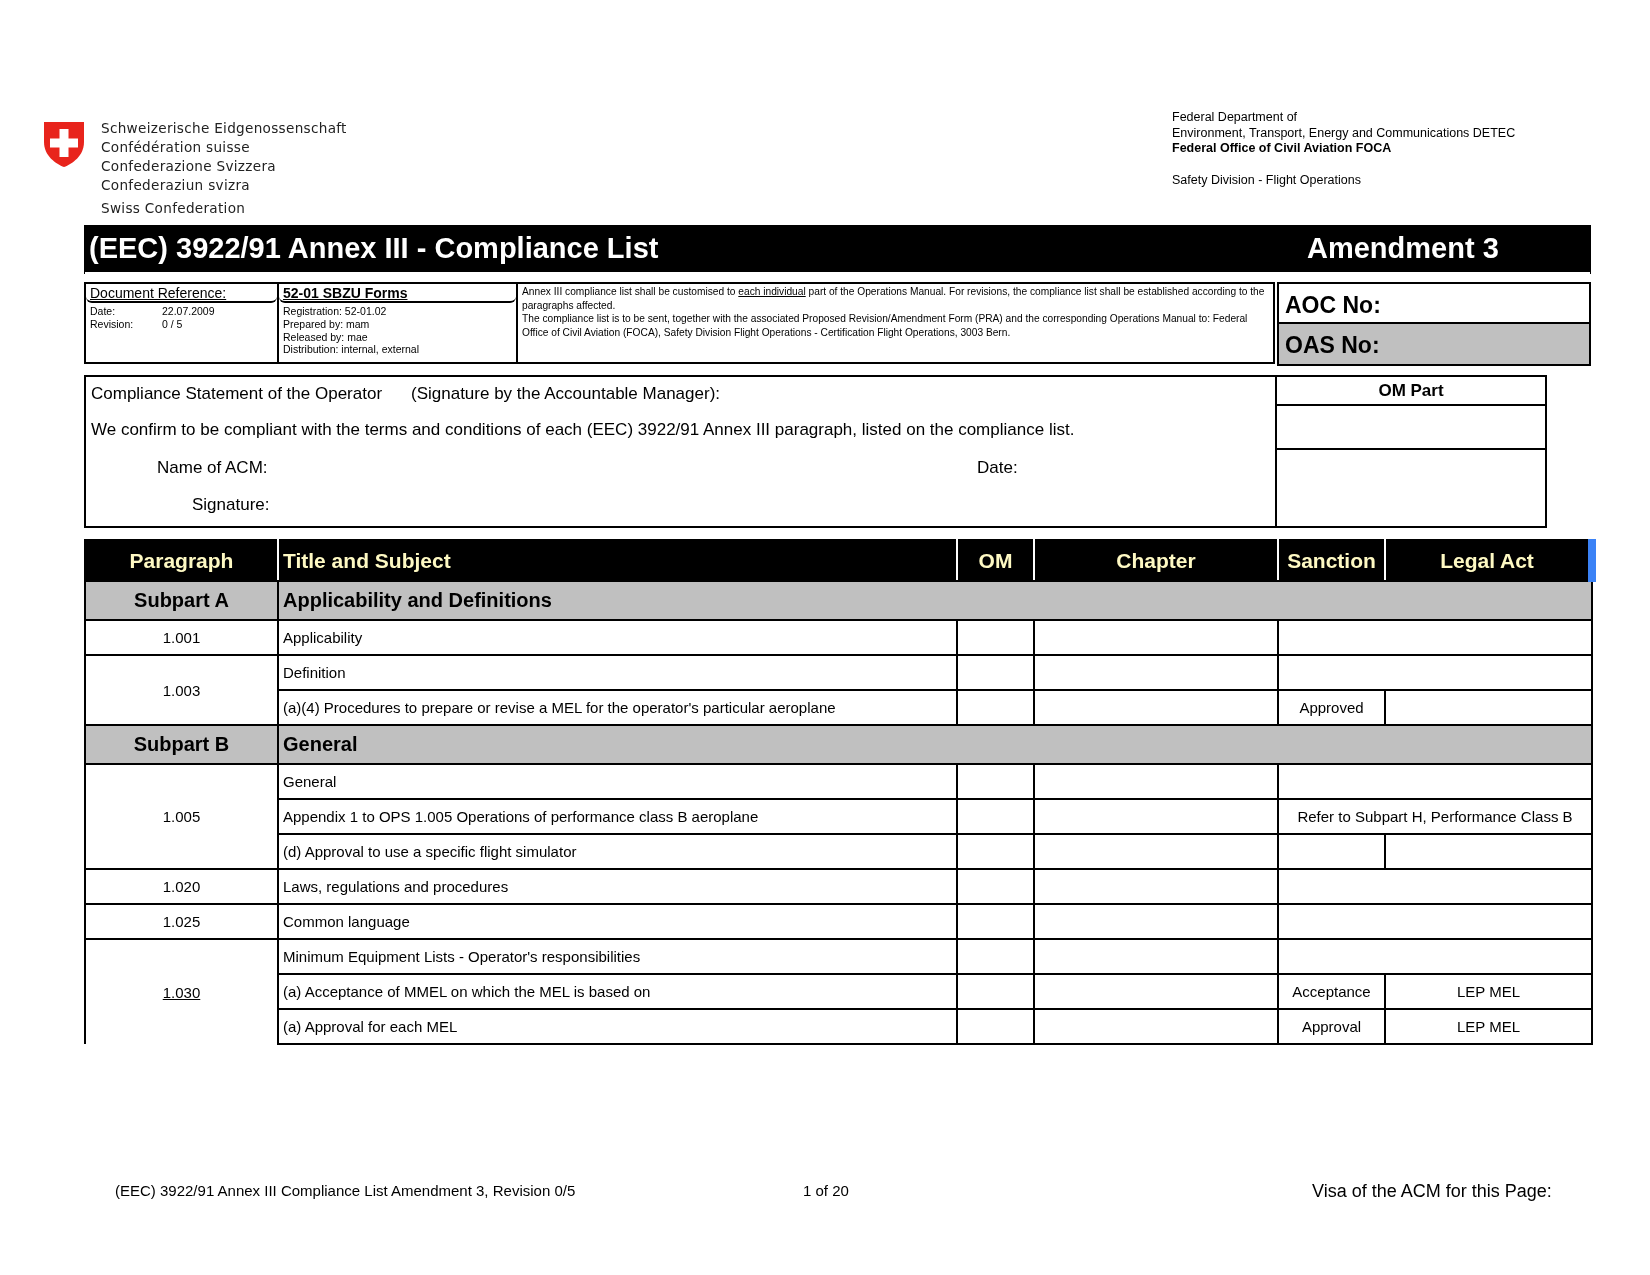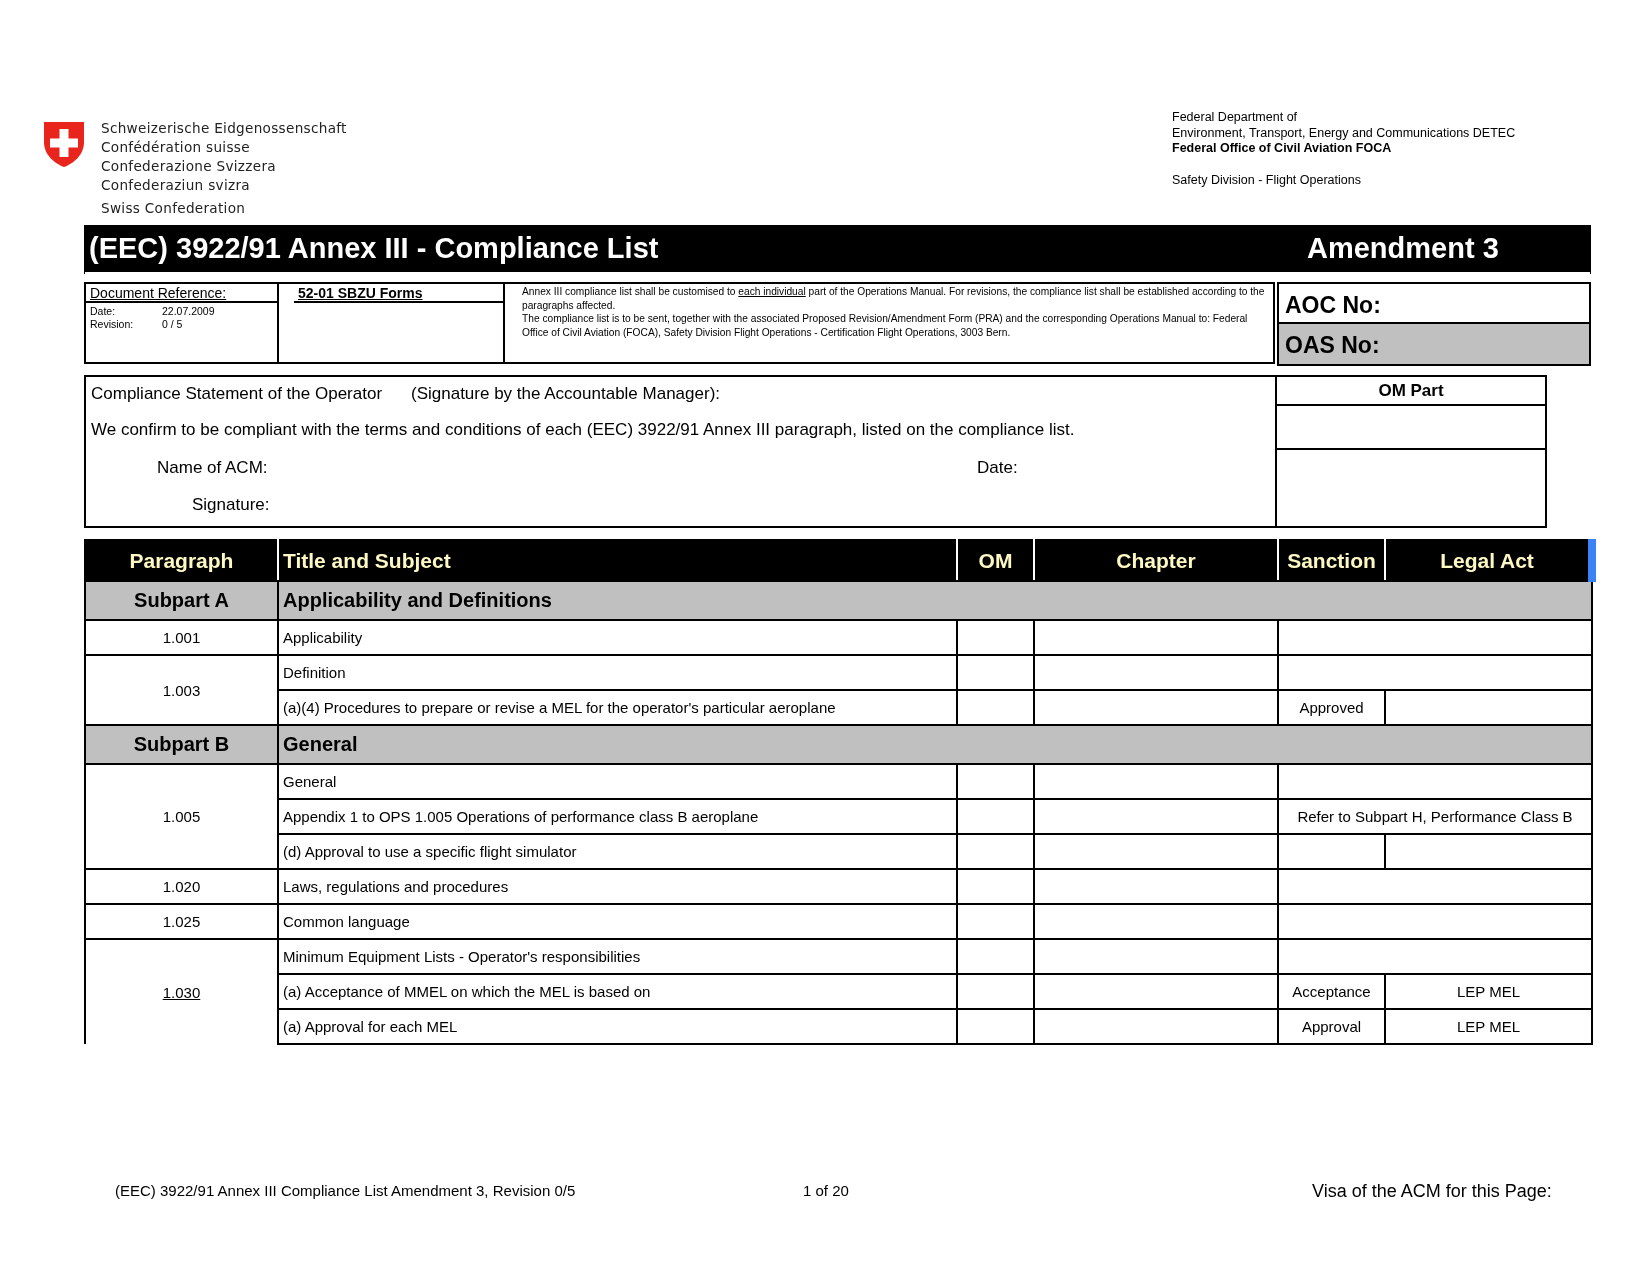--- a/index.html
+++ b/index.html
@@ -16,23 +16,23 @@
 
   
   .titlebar { left:84px; top:225px; width:1507px; height:47px; background:#000; color:#fff; font-weight:bold; font-size:29px; }
   .titlebar .t1 { position:absolute; left:5px; top:7px; }
   .titlebar .t2 { position:absolute; left:1223px; top:7px; }
   .titlebar-edge { left:84px; top:272px; width:1507px; height:2px; border-left:1px solid #000; border-right:1px solid #000; box-sizing:border-box; }
 
   
   .docref { left:84px; top:282px; width:1191px; height:82px; border:2px solid #000; box-sizing:border-box; }
   .docref .c1 { position:absolute; left:0; top:0; width:193px; height:100%; border-right:2px solid #000; box-sizing:border-box; }
-  .docref .c2 { position:absolute; left:180px; top:0; width:239px; height:100%; border-right:2px solid #000; box-sizing:border-box;padding-left:28px; }
+  .docref .c2 { position:absolute; left:193px; top:0; width:239px; height:100%; border-right:2px solid #000; box-sizing:border-box; }
   .docref .c3 { position:absolute; left:432px; top:0; right:0; height:100%; padding:1px 4px; font-size:10.2px; line-height:13.5px; }
-  .docref .hdr { height:19px; border-bottom:2px solid #000; box-sizing:border-box; padding:1px 4px; font-size:14px; }
+  .docref .hdr { height:19px; border-bottom:2px solid #000; box-sizing:border-box; padding:1px 4px; font-size:14px;border-radius:6px; }
   .docref .c1 .hdr { text-decoration:underline; }
   .docref .c2 .hdr { font-weight:bold; text-decoration:underline; }
   .docref .body { padding:2px 4px; font-size:10.5px; line-height:12.8px; }
   .docref .row { display:flex; }
   .docref .row .lbl { width:72px; }
   .u { text-decoration:underline; }
 
   .aoc { left:1277px; top:282px; width:314px; height:84px; border:2px solid #000; box-sizing:border-box; }
   .aoc .r { height:40px; box-sizing:border-box; padding:8px 6px; font-size:23px; font-weight:bold; }
   .aoc .r1 { border-bottom:2px solid #000; }
@@ -100,20 +100,26 @@
           <span>22.07.2009</span>
         </div>
       <div class="row">
           <span class="lbl">Revision:</span>
           <span>0 / 5</span>
         </div>
     </div>
   </div>
   <div class="c2">
     <div class="hdr">52-01 SBZU Forms</div>
+    <div class="body">
+      <div>Registration: 52-01.02</div>
+      <div>Prepared by: mam</div>
+      <div>Released by: mae</div>
+      <div>Distribution: internal, external</div>
+    </div>
   </div>
   <div class="c3">
     <div><span>Annex III compliance list shall be customised to </span><span class="u">each individual</span><span> part of the Operations Manual. For revisions, the compliance list shall be established according to the paragraphs affected.</span></div>
     <div>The compliance list is to be sent, together with the associated Proposed Revision/Amendment Form (PRA) and the corresponding Operations Manual to: Federal Office of Civil Aviation (FOCA), Safety Division Flight Operations - Certification Flight Operations, 3003 Bern.</div>
   </div>
 </div>
 <div class="abs aoc">
   <div class="r r1">AOC No:</div>
   <div class="r r2">OAS No:</div>
 </div>

